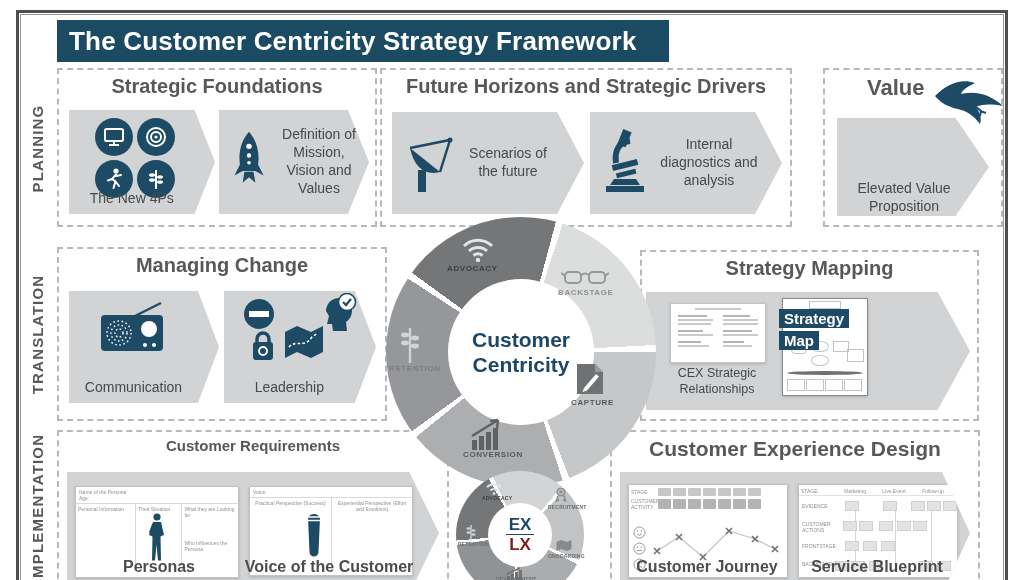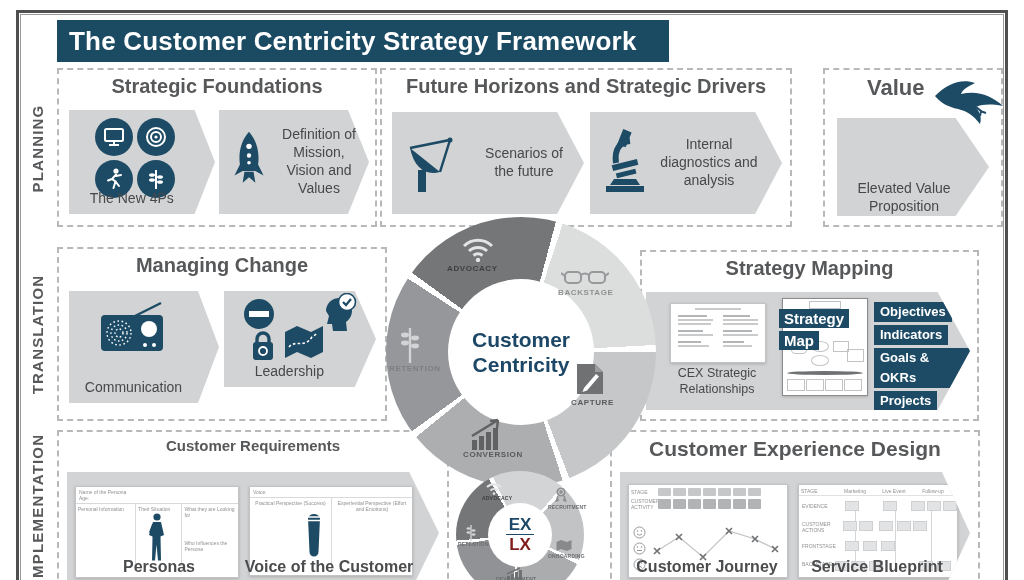--- a/index.html
+++ b/index.html
@@ -110,21 +110,21 @@
     <div class="box-title">Future Horizons and Strategic Drivers</div>
     <div class="arrow a-tip" style="left:10px;top:42px;width:192px;height:102px;display:flex;align-items:center;">
       <span style="margin-left:14px;">
         <svg width="52" height="66" viewBox="0 0 52 66">
             <path d="M4 20 L34 44 C20 48 8 40 4 20 Z" fill="#1d4b66"></path>
             <path d="M4 20 L44 12 L34 44" fill="none" stroke="#1d4b66" stroke-width="2.5"></path>
             <circle cx="44" cy="12" r="2.5" fill="#1d4b66"></circle>
             <rect x="12" y="42" width="8" height="22" fill="#1d4b66"></rect>
           </svg>
       </span>
-      <div class="step-text" style="width:92px;margin-left:20px;">Scenarios of the future</div>
+      <div class="step-text" style="width:92px;margin-left:4px;">Scenarios of the future</div>
     </div>
     <div class="arrow a-tip" style="left:208px;top:42px;width:192px;height:102px;display:flex;align-items:center;">
       <span style="margin-left:12px;">
         <svg width="46" height="64" viewBox="0 0 46 64">
             <rect x="18" y="1" width="9" height="16" transform="rotate(22 22 9)" fill="#1d4b66"></rect>
             <path d="M14 34 C12 20 18 13 28 12" fill="none" stroke="#1d4b66" stroke-width="6"></path>
             <rect x="10" y="33" width="26" height="6" transform="rotate(-14 23 36)" fill="#1d4b66"></rect>
             <rect x="14" y="42" width="20" height="5" transform="rotate(-14 24 44)" fill="#1d4b66"></rect>
             <path d="M8 56 L38 56 L34 50 L12 50 Z" fill="#1d4b66"></path>
             <rect x="4" y="57" width="38" height="6" fill="#1d4b66"></rect>
@@ -157,21 +157,21 @@
             <circle cx="22" cy="32" r="4" fill="none" stroke="#fff" stroke-width="1.4" stroke-dasharray="1.6 2.2"></circle>
             <circle cx="22" cy="32" r="8" fill="none" stroke="#fff" stroke-width="1.4" stroke-dasharray="1.6 2.4"></circle>
             <circle cx="22" cy="32" r="12" fill="none" stroke="#fff" stroke-width="1.4" stroke-dasharray="1.6 2.6"></circle>
             <circle cx="52" cy="28" r="8" fill="#fff"></circle>
             <circle cx="48" cy="44" r="2" fill="#fff"></circle>
             <circle cx="57" cy="44" r="2" fill="#fff"></circle>
           </svg>
       </span>
       <div class="step-label">Communication</div>
     </div>
-    <div class="arrow a-tip" style="left:165px;top:42px;width:152px;height:96px;">
+    <div class="arrow a-tip" style="left:165px;top:42px;width:152px;height:112px;">
       <span style="position:absolute;left:18px;top:6px;">
         <svg width="34" height="34" viewBox="0 0 34 34">
             <circle cx="17" cy="17" r="15" fill="#1d4b66"></circle>
             <rect x="7" y="14" width="20" height="6" fill="#fff"></rect>
           </svg>
       </span>
       <span style="position:absolute;left:26px;top:38px;">
         <svg width="26" height="34" viewBox="0 0 26 34">
             <path d="M7 14 V10 a6 6 0 0 1 12 0 v4" fill="none" stroke="#1d4b66" stroke-width="3.4"></path>
             <rect x="3" y="13" width="20" height="18" rx="3" fill="#1d4b66"></rect>
@@ -232,26 +232,20 @@
         <div style="position:absolute;left:64px;top:50px;width:15px;height:11px;border:0.5px solid #c2c3c4;"></div>
         <div style="position:absolute;left:4px;top:72px;width:76px;height:4px;background:#6f7173;border-radius:50%;"></div>
         <div style="position:absolute;left:4px;top:80px;width:16px;height:10px;border:0.5px solid #c2c3c4;"></div>
         <div style="position:absolute;left:23px;top:80px;width:16px;height:10px;border:0.5px solid #c2c3c4;"></div>
         <div style="position:absolute;left:42px;top:80px;width:16px;height:10px;border:0.5px solid #c2c3c4;"></div>
         <div style="position:absolute;left:61px;top:80px;width:16px;height:10px;border:0.5px solid #c2c3c4;"></div>
         <div style="position:absolute;left:-4px;top:10px;background:#1d4b66;color:#fff;font-weight:bold;font-size:15px;padding:1px 5px;">Strategy</div>
         <div style="position:absolute;left:-4px;top:32px;background:#1d4b66;color:#fff;font-weight:bold;font-size:15px;padding:1px 5px;">Map</div>
       </div>
 
-      <div style="position:absolute;left:228px;top:7px;">
-        <span class="chip">Objectives</span>
-        <span class="chip">Indicators</span>
-        <span class="chip">Goals &amp; OKRs</span>
-        <span class="chip">Projects</span>
-      </div>
     </div>
   </div>
 
   <div class="box" style="left:57px;top:430px;width:388px;height:165px;">
     <div class="box-title" style="font-size:15px;">Customer Requirements</div>
     <div class="arrow a-tip-big" style="left:8px;top:40px;width:372px;height:122px;">
       <div class="thumb" style="left:8px;top:14px;width:162px;height:90px;">
         <div class="tiny" style="padding:2px 3px;border-bottom:0.5px solid #d8d9da;">
           <div>Name of the Persona</div>
           <div>Age:</div>

